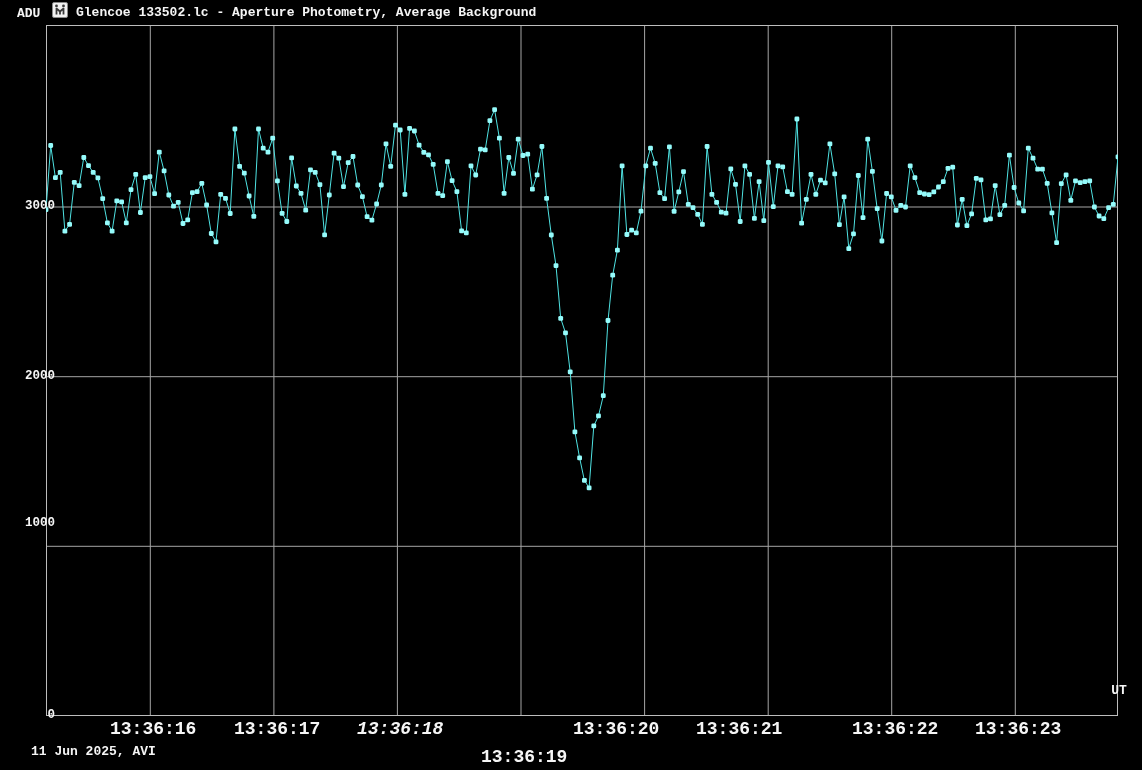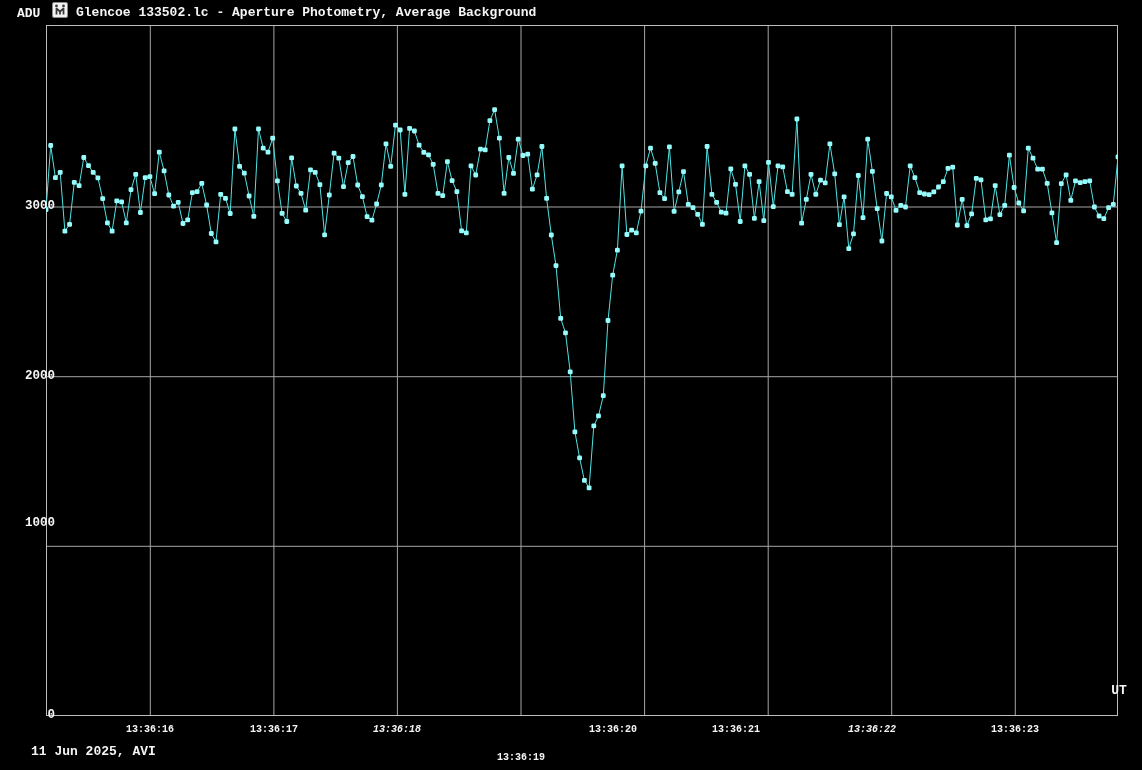--- a/index.html
+++ b/index.html
@@ -6,21 +6,21 @@
   body{width:1142px;height:770px;position:relative;overflow:hidden;
        font-family:"Liberation Mono","DejaVu Sans Mono",monospace;}
   .lbl{position:absolute;color:#f5f5f5;font-weight:bold;font-size:13px;
        line-height:15px;white-space:pre;}
   #adu-label{left:17px;top:6px;}
   #app-icon{position:absolute;left:52px;top:2px;width:16px;height:16px;}
   #plot-title{left:76px;top:5px;}
   #plot-area{position:absolute;left:46px;top:25px;width:1072px;height:691px;}
   #lc-svg{display:block;width:1072px;height:691px;}
   .xtick{position:absolute;top:0;width:80px;text-align:center;color:#f5f5f5;
-         font-weight:bold;font-size:10px;line-height:15px;}
+         font-weight:bold;font-size:18px;line-height:15px;}
   #x-tick-labels{position:absolute;left:0;top:722px;width:1142px;height:15px;}
   .ytick{position:absolute;left:0;width:43px;text-align:right;color:#f5f5f5;
          font-weight:bold;font-size:12.5px;line-height:15px;margin-left:12px;}
   #ut-label{left:1104px;top:683px;width:30px;text-align:center;}
   #date-label{left:31px;top:744px;}
 </style>
 </head>
 <body>
 
 <div class="lbl" id="adu-label">ADU</div>
@@ -286,19 +286,19 @@
     <div class="ytick" style="top: 369px;">2000</div>
     <div class="ytick" style="top: 199px;">3000</div>
   </div>
 <div id="x-tick-labels">
     <div class="xtick" style="left: 110px;">13:36:16</div>
     <div class="xtick" style="left: 234px;">13:36:17</div>
     <div class="xtick" style="left: 357px; font-style: italic;">13:36:18</div>
     <div class="xtick" style="left: 481px; margin-top: 28px;">13:36:19</div>
     <div class="xtick" style="left: 573px; text-align: center;">13:36:20</div>
     <div class="xtick" style="left: 696px;">13:36:21</div>
-    <div class="xtick" style="left: 832px; font-style: italic;">13:36:22</div>
+    <div class="xtick" style="left: 852px;">13:36:22</div>
     <div class="xtick" style="left: 975px;">13:36:23</div>
   </div>
 
 <div class="lbl" id="ut-label">UT</div>
 
 <div class="lbl" id="date-label">11 Jun 2025, AVI</div>
 
 </body></html>

